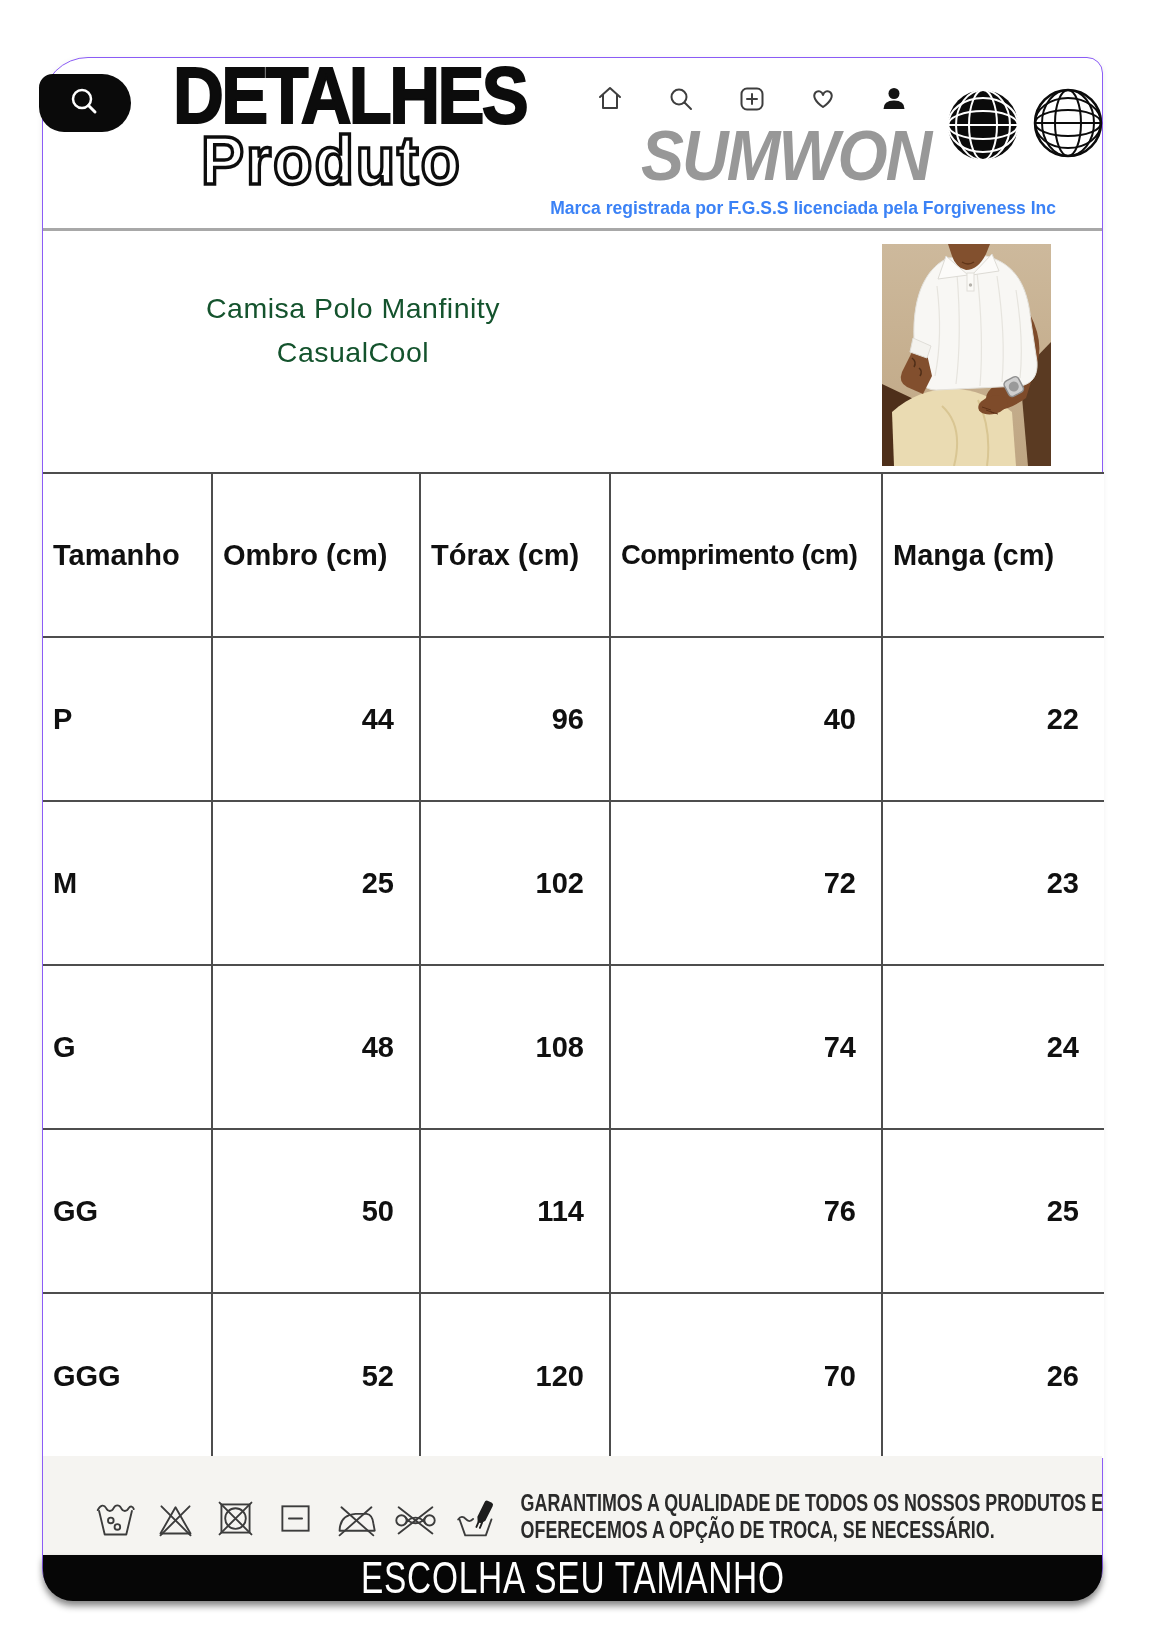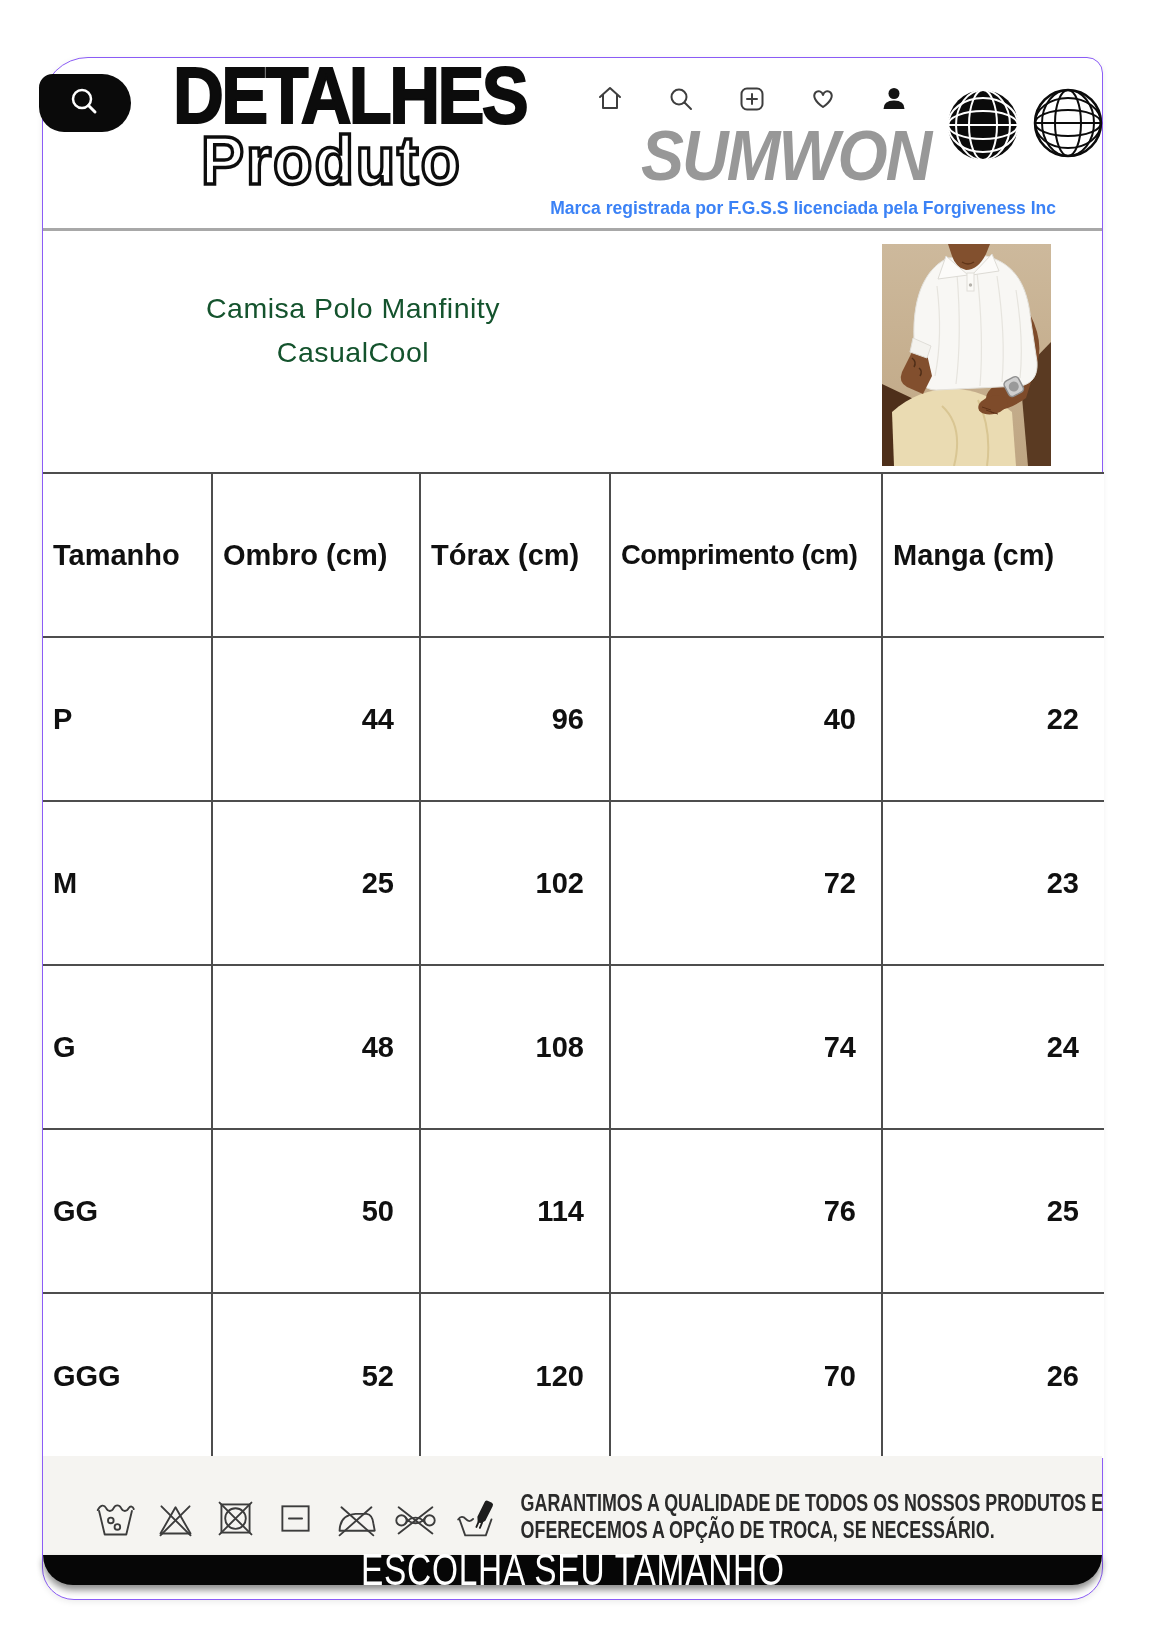--- a/index.html
+++ b/index.html
@@ -77,21 +77,21 @@
   
   .care-strip { position:absolute; left:0; top:1398px; width:100%; height:99px; background:#f5f4f1; }
   .care-icons { position:absolute; left:50px; top:40px; display:flex; gap:15px; align-items:flex-end; }
   .care-icons span { display:block; width:45px; height:45px; }
   .guarantee {
     position:absolute; left:408px; top:34px; width:580px; text-align:center;
     font-size:23.5px; font-weight:bold; color:#2a2a2a; line-height:27px;
     transform:scaleX(.76); transform-origin:center top; white-space:nowrap;
   }
   .cta-bar {
-    position:absolute; left:0; top:1497px; width:100%; height:30px;
+    position:absolute; left:0; top:1497px; width:100%; height:46px;
     background:#060606; border-radius:0 0 30px 30px;
     display:flex; align-items:center; justify-content:center; cursor:pointer;
     box-shadow:0 5px 7px rgba(0,0,0,.45);
   }
   .cta-bar .label {
     color:#fff; font-size:44px; font-weight:400; letter-spacing:1px;
     transform:scaleX(.76); transform-origin:center; white-space:nowrap; line-height:46px;
   }
 
   svg { display:block; }

